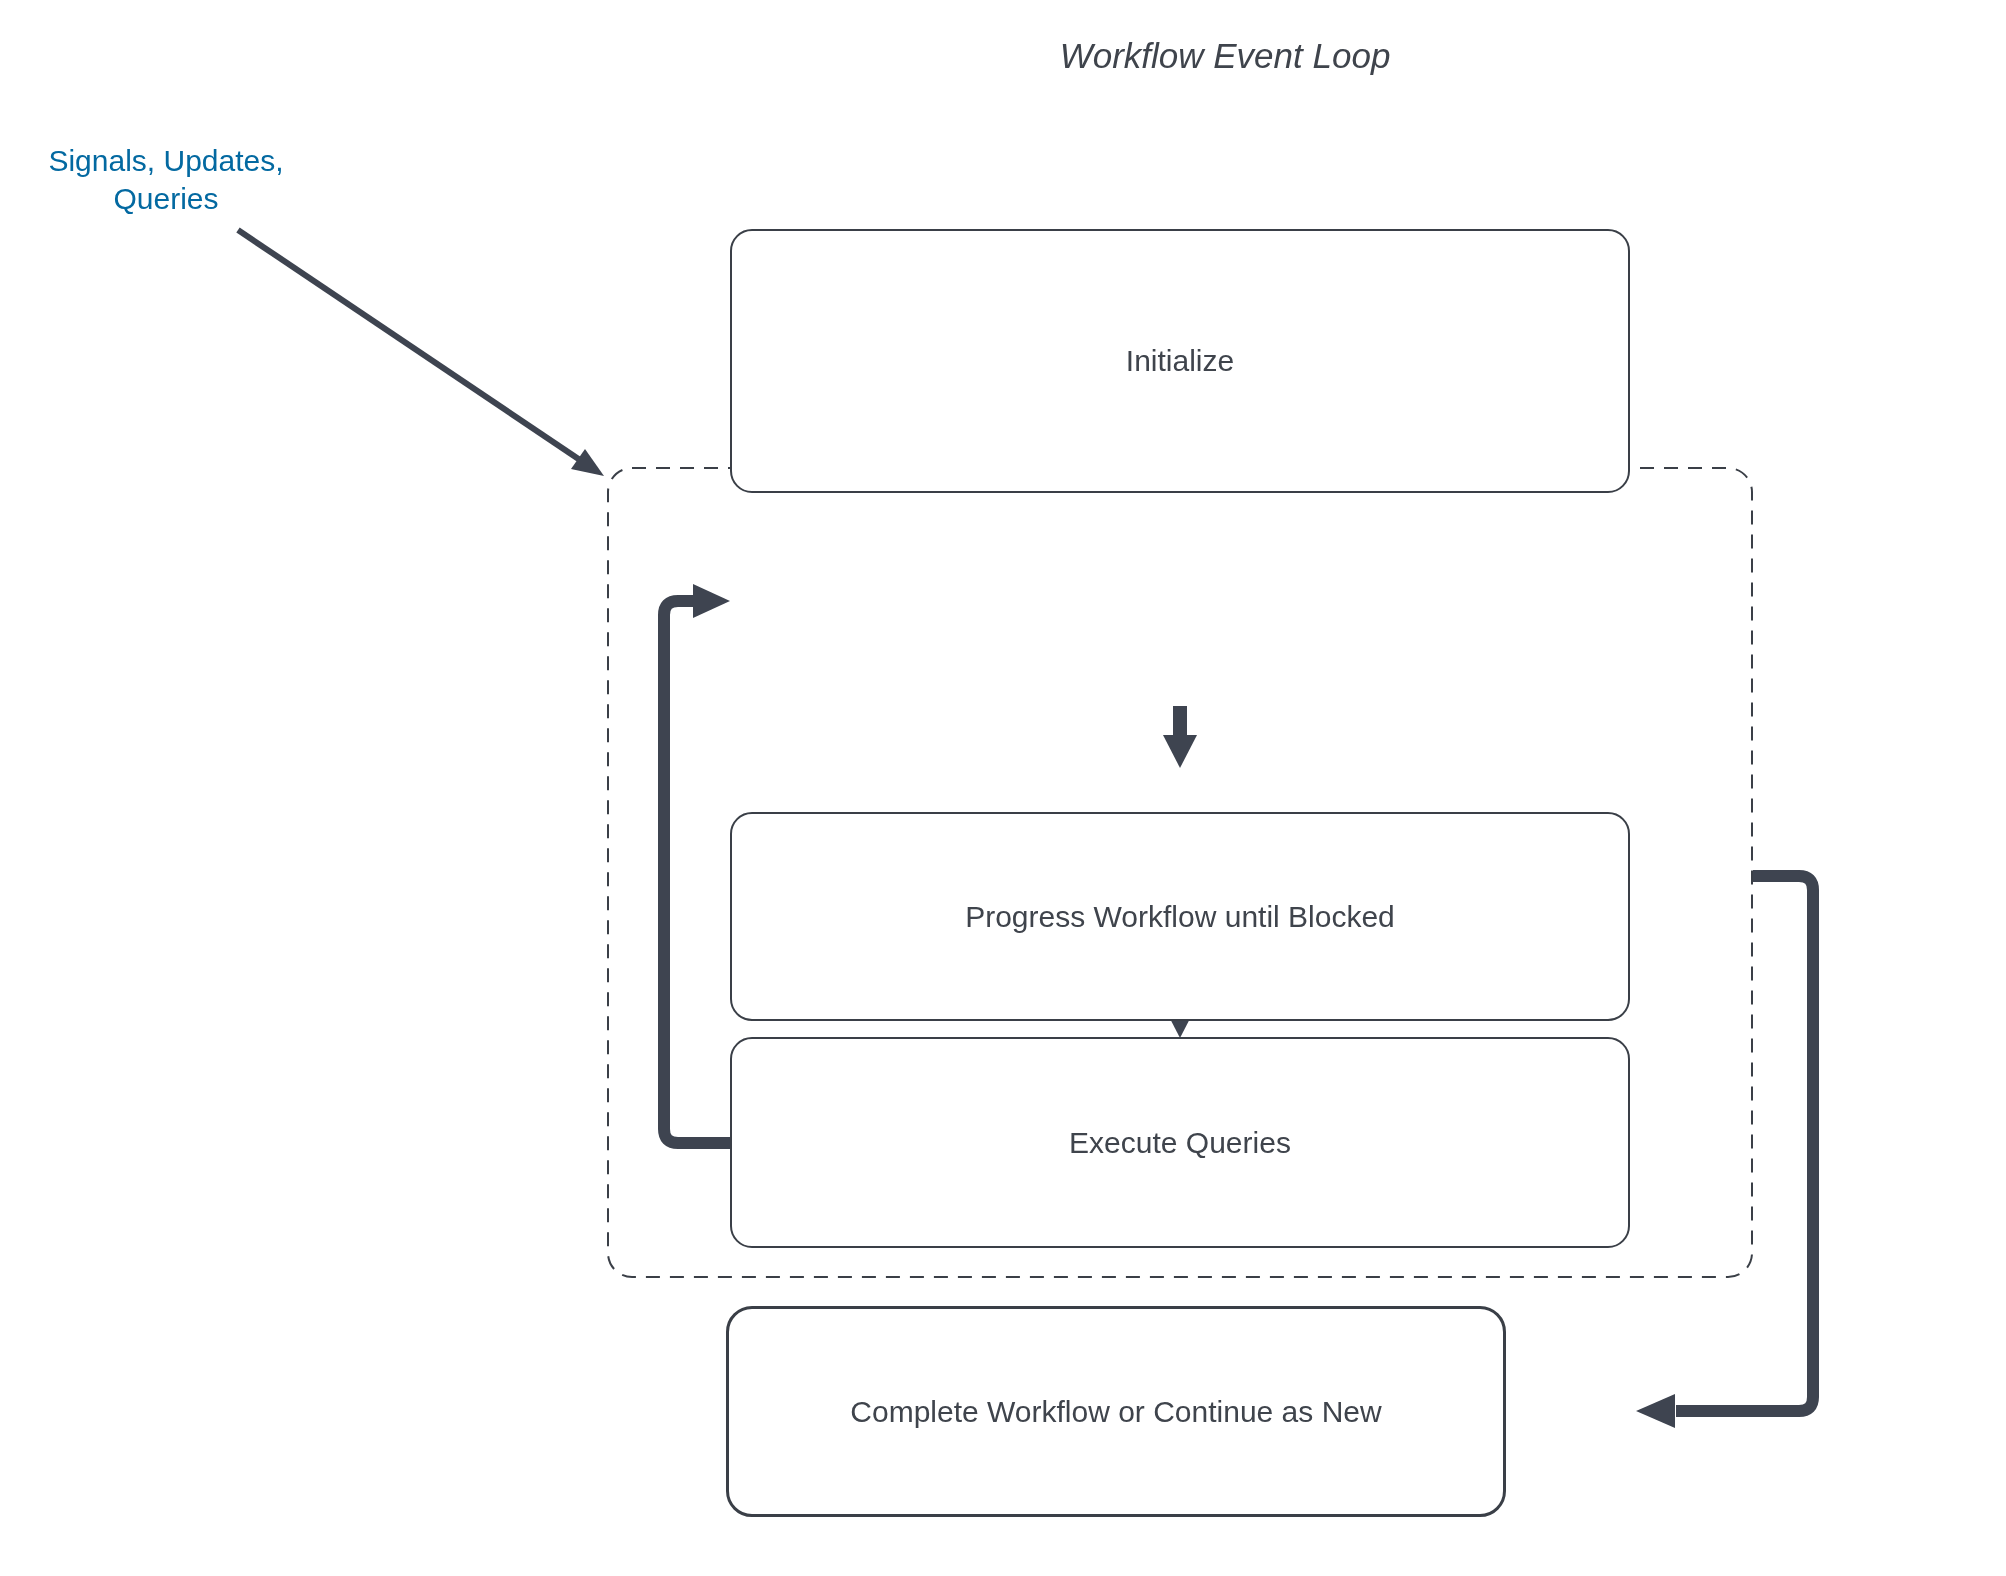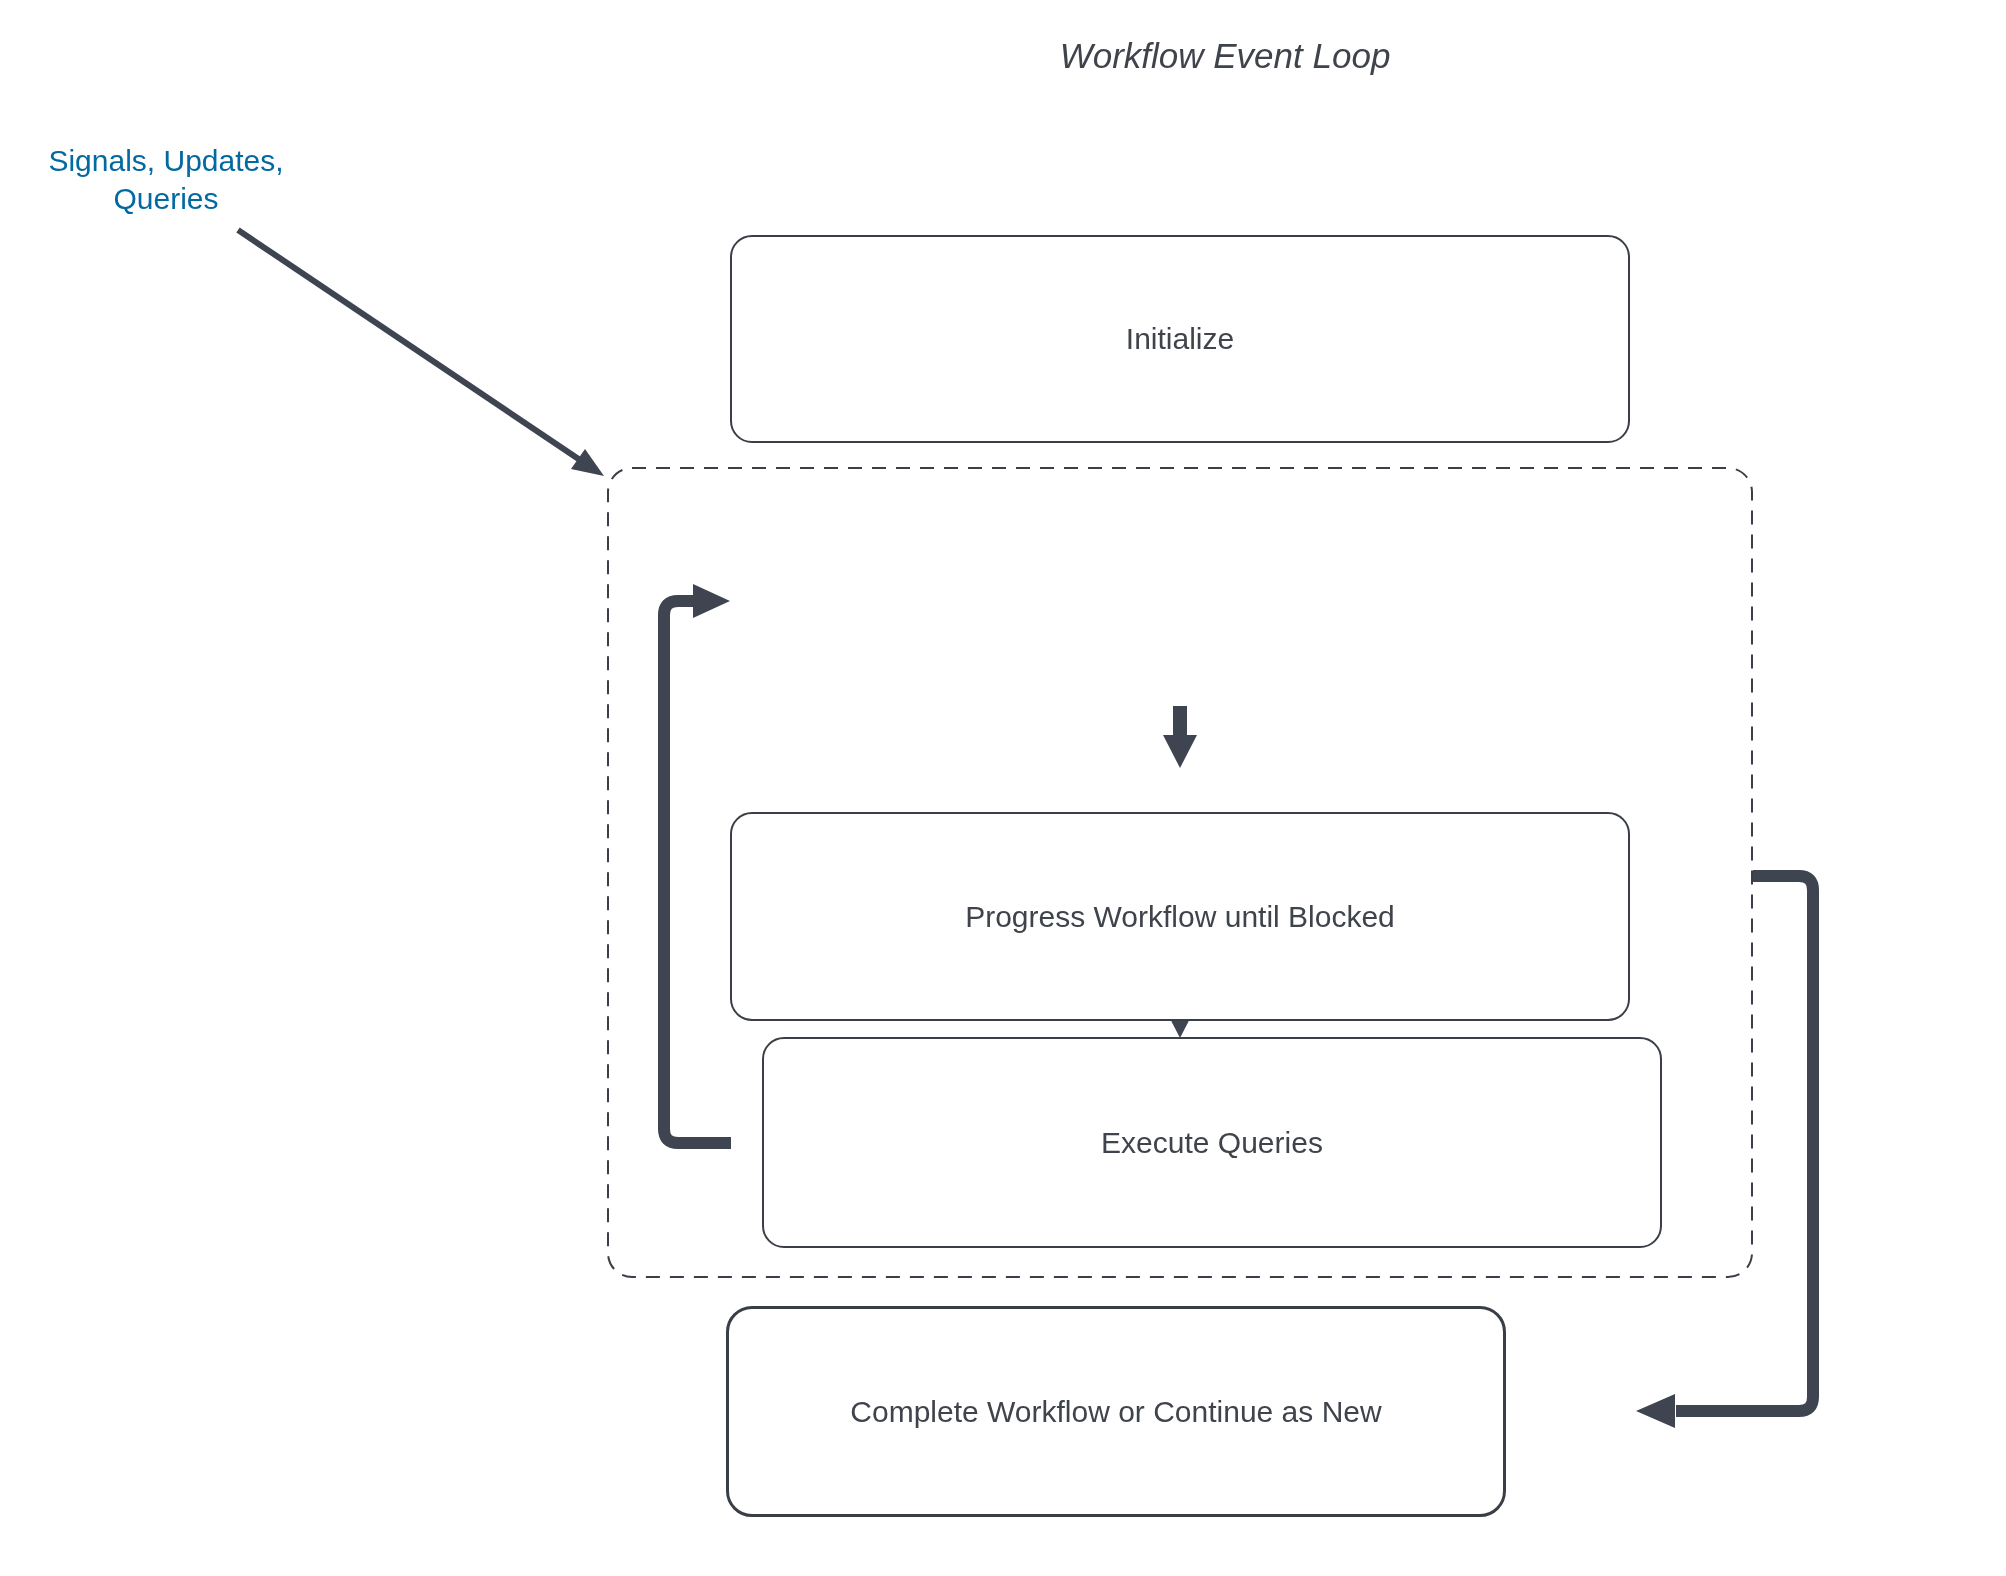--- a/index.html
+++ b/index.html
@@ -52,24 +52,24 @@
     border: 2px solid #3a3f47;
     border-radius: 22px;
     display: flex;
     align-items: center;
     justify-content: center;
     text-align: center;
     font-size: 30px;
     color: #3f444c;
     padding: 0 30px;
   }
-  .node-initialize        { left: 730px; top: 235px;  width: 900px; height: 208px; }
+  .node-initialize        { left: 730px; top: 229px;  width: 900px; height: 264px; }
   .node-progress-signals  { left: 730px; top: 497px;  width: 900px; height: 208px; }
   .node-progress-workflow { left: 730px; top: 768px;  width: 900px; height: 209px; margin-top: 44px; }
-  .node-execute-queries   { left: 730px; top: 1037px; width: 900px; height: 211px; margin-left: 32px; }
+  .node-execute-queries   { left: 730px; top: 1037px; width: 900px; height: 211px; }
   .node-complete-workflow { left: 726px; top: 1306px; width: 780px; height: 211px;
                             border-width: 3px; border-radius: 26px; }
 </style>
 </head>
 <body>
 
 <div class="canvas">
 
   <svg class="edge-layer" viewBox="0 0 2006 1576">
 

